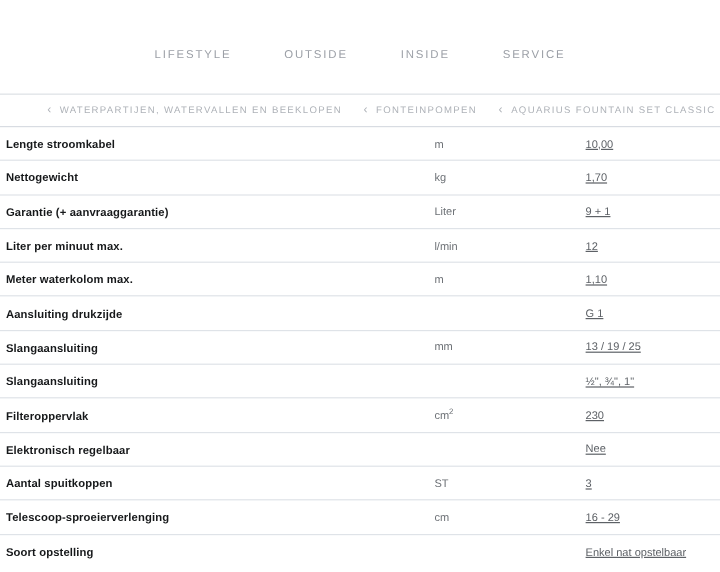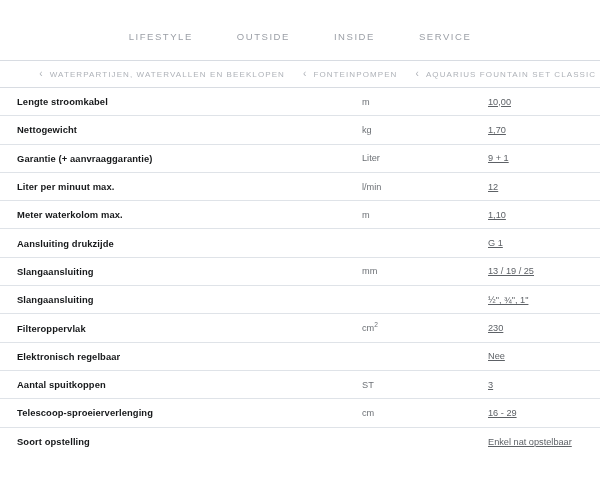--- a/index.html
+++ b/index.html
@@ -16,21 +16,21 @@
   }
   .page {
     position: relative;
     width: 600px;
     height: 477px;
     background: #ffffff;
   }
 
   
   .topnav {
-    height: 61px;
+    height: 79px;
     box-sizing: border-box;
     border-bottom: 1px solid #d8dce2;
     display: flex;
     align-items: center;
     justify-content: center;
     background: #fff;
   }
   .topnav-list {
     display: flex;
     align-items: center;
@@ -91,21 +91,21 @@
     border-bottom: 1px solid #dfe3e8;
     box-sizing: border-box;
     display: flex;
     align-items: center;
   }
   .spec-row:last-child {
     border-bottom: none;
   }
   .cell-label {
     position: absolute;
-    left: 17px;
+    left: 5px;
     font-size: 9.4px;
     font-weight: bold;
     color: #16181a;
     letter-spacing: 0.1px;
     white-space: nowrap;
   }
   .cell-unit {
     position: absolute;
     left: 362px;
     font-size: 9.2px;

